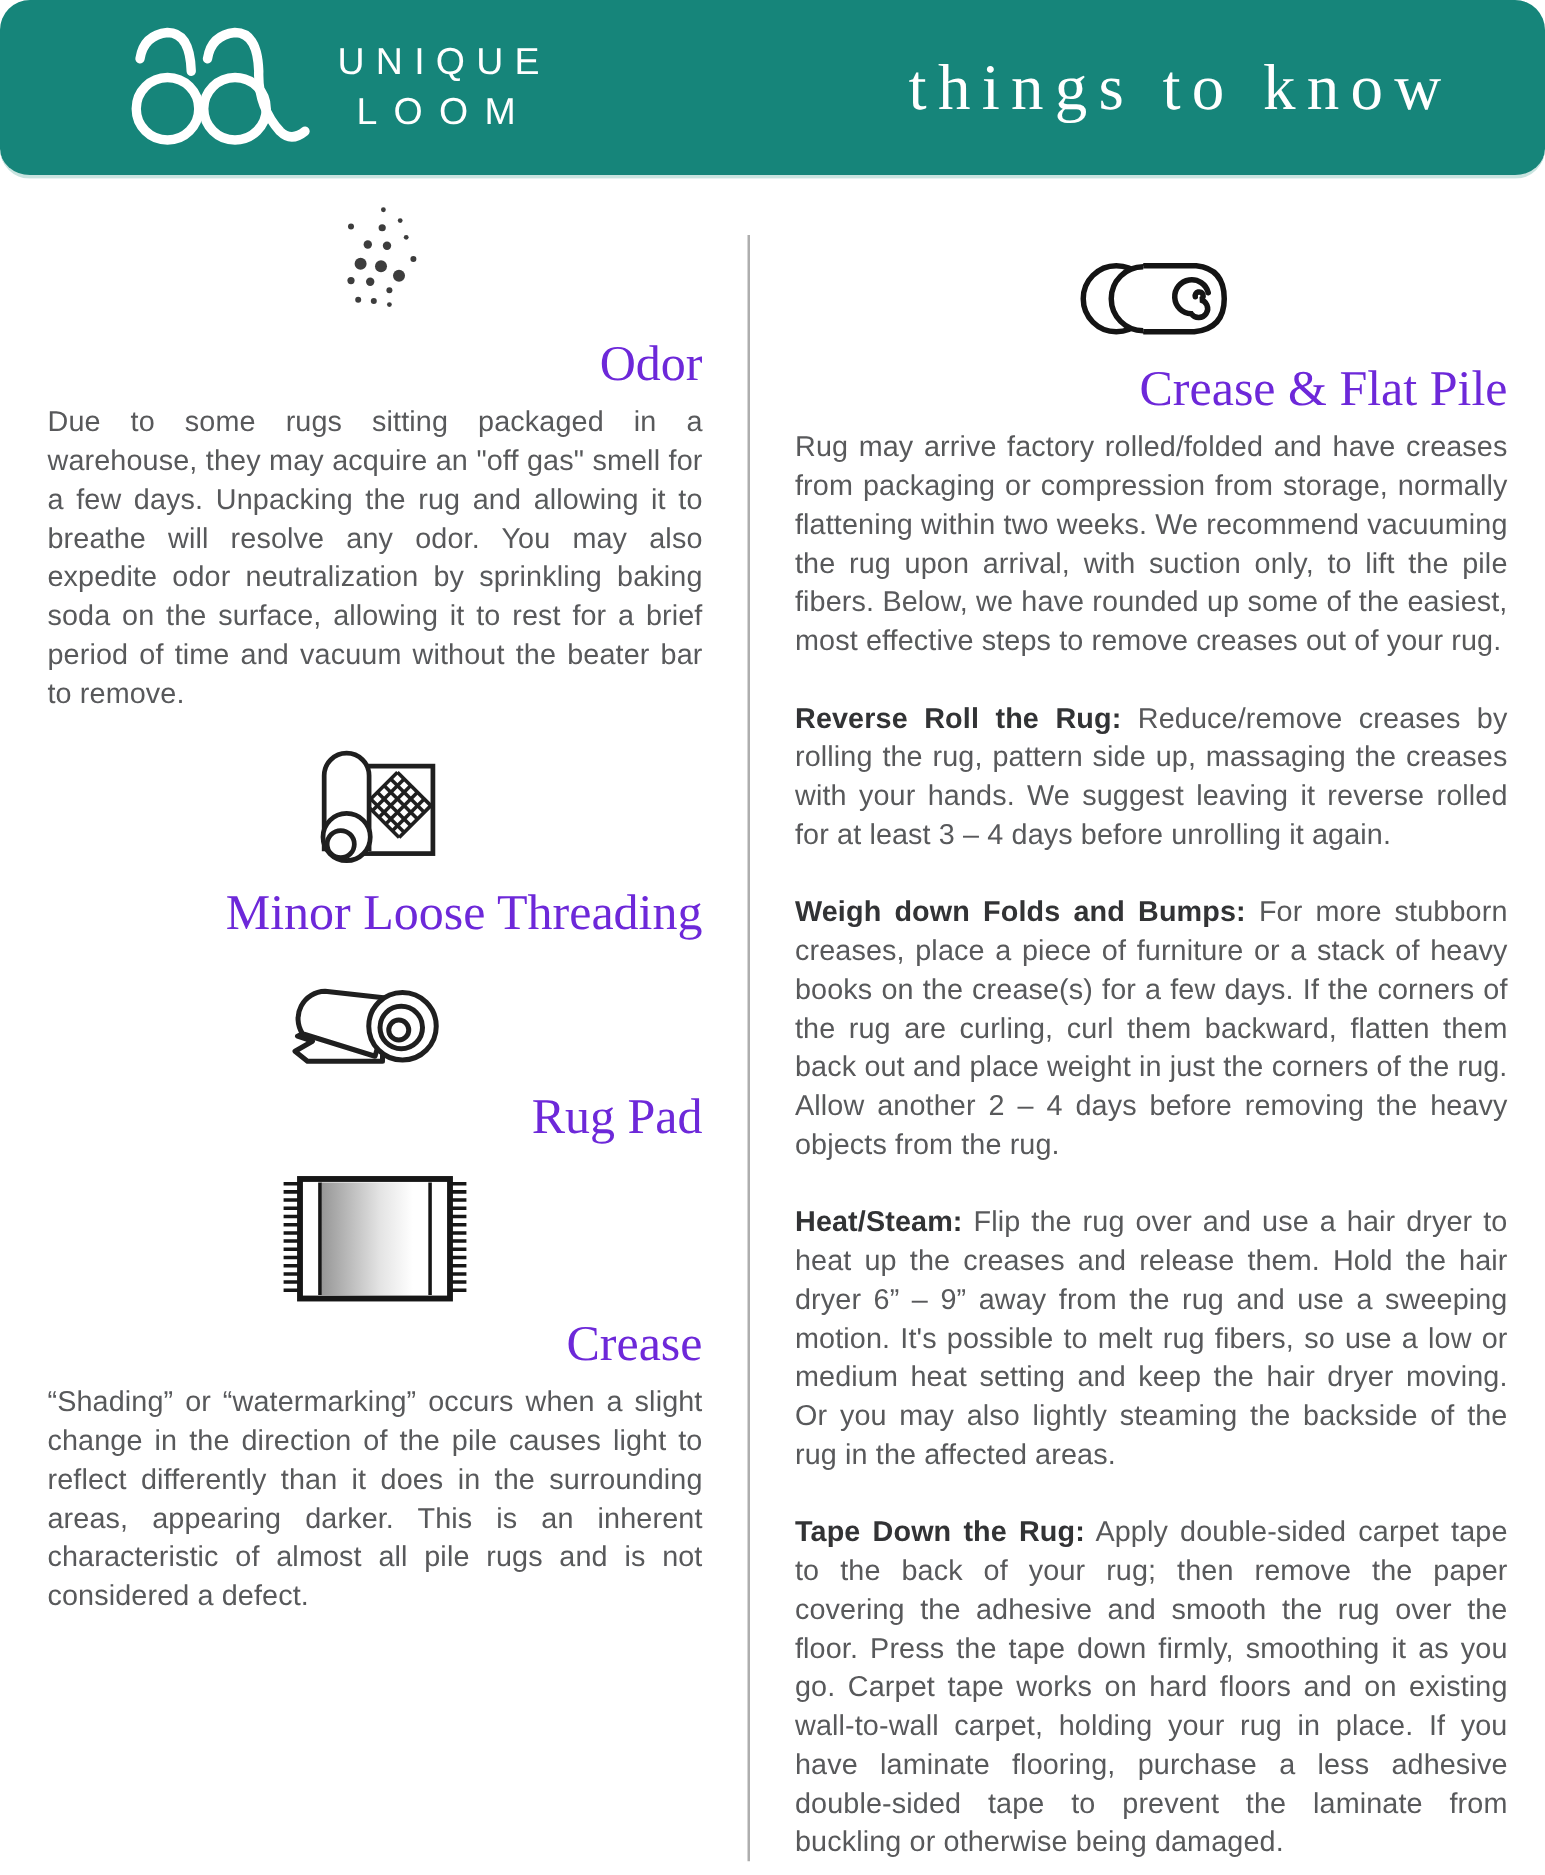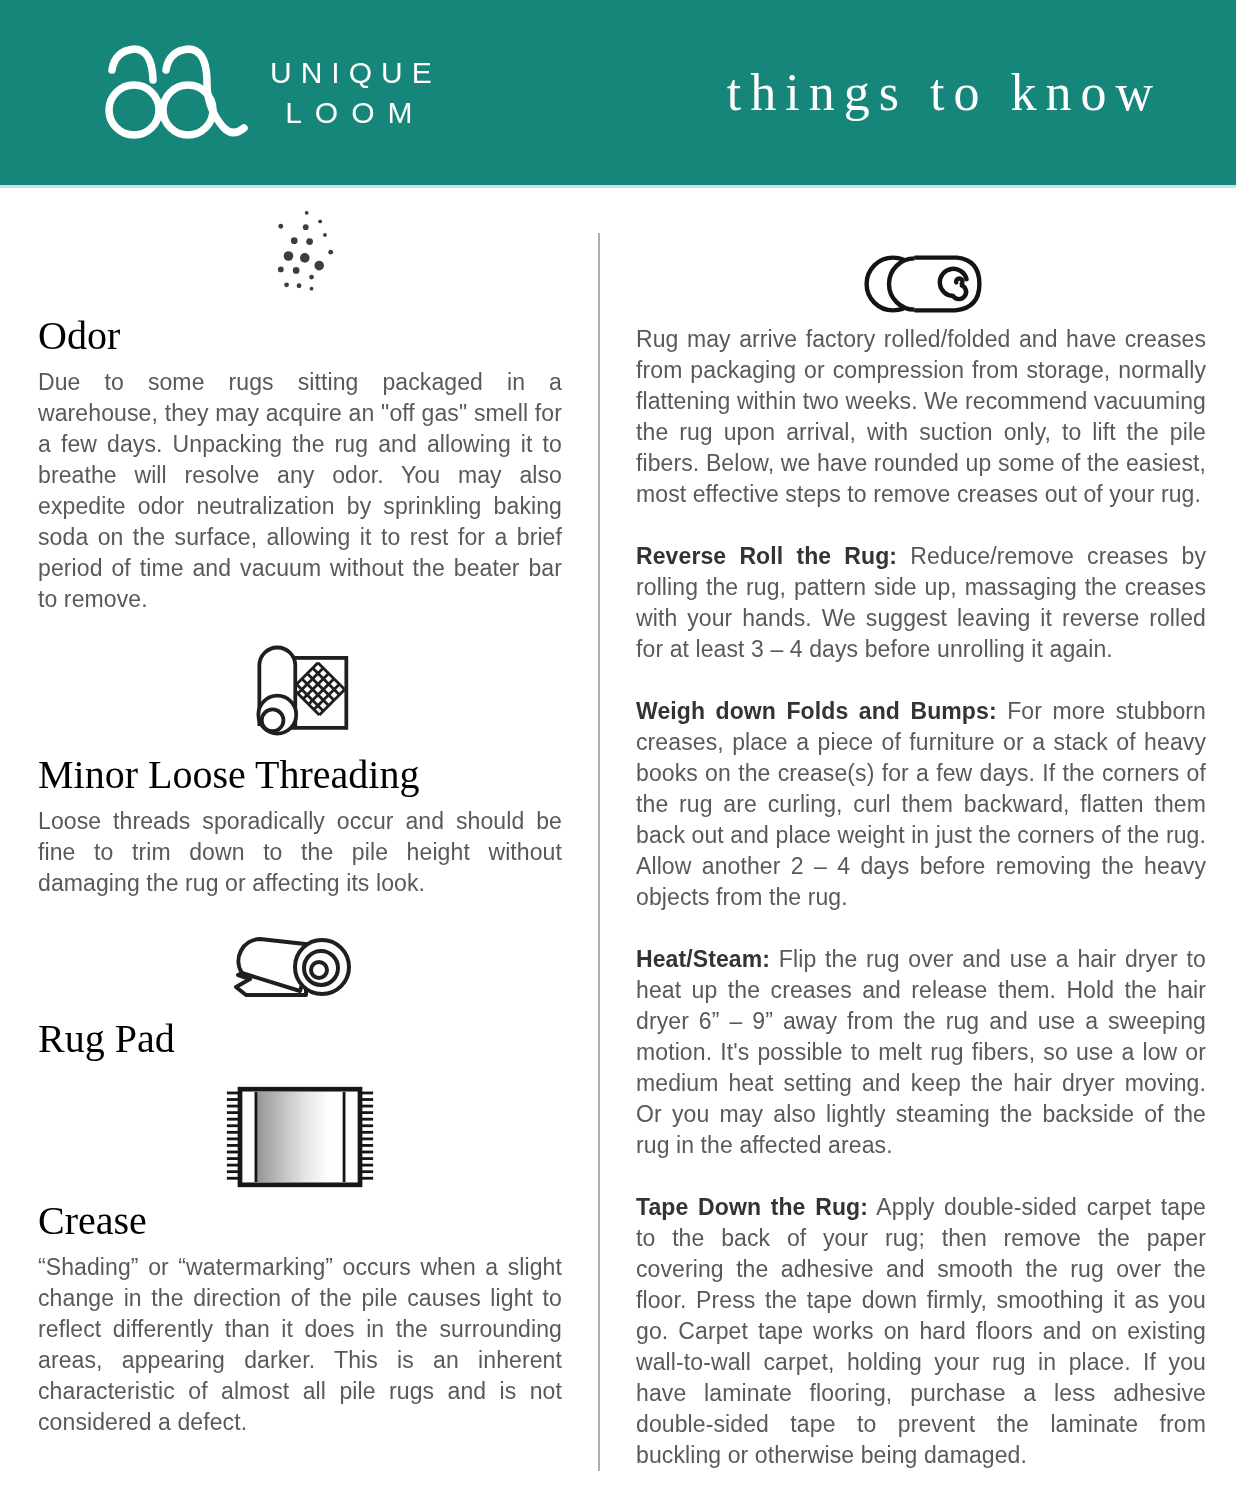--- a/index.html
+++ b/index.html
@@ -3,42 +3,42 @@
 <meta charset="utf-8">
 <style>
   * { margin:0; padding:0; box-sizing:border-box; }
   html,body { background:#ffffff; }
   body {
     width:1236px; height:1500px; margin:0 auto; overflow:hidden;
     font-family:"Liberation Sans", sans-serif;
   }
   
   .banner {
-    height:188px; background:#16857a; border-bottom:3px solid #c9e4e0;
-    display:flex; align-items:center;
+    height:143px; background:#16857a; border-bottom:3px solid #c9e4e0;
+    display:flex; align-items:center;border-radius:24px;
   }
   .logo-wrap { margin-left:98px; display:flex; align-items:center; }
   .brand {
     margin-left:22px; color:#ffffff; display:flex; flex-direction:column; align-items:center;
     font-size:30px; letter-spacing:9px; font-weight:400;
   }
   .brand .l2 { letter-spacing:13px; margin-top:6px; }
   .banner-title {
     margin-left:auto; margin-right:74px; color:#ffffff;
     font-family:"Liberation Serif", serif; font-size:52px; letter-spacing:9px; font-weight:400;
   }
   
   .content { display:flex; align-items:stretch; }
   .col-left  { width:598px; padding:0 36px 0 38px; }
   .divider   { width:2px; background:#aeaeae; margin-top:45px; }
   .col-right { flex:1; padding:0 30px 0 36px; }
   .icon-wrap { display:flex; justify-content:center; }
   h2 {
-    text-align:left; font-family:"Liberation Serif", serif; font-weight:500;
-    font-size:40px; color:#000000; line-height:1.12; margin:10px 0 8px;
+    text-align:right; font-family:"Liberation Serif", serif; font-weight:500;
+    font-size:40px; color:#6d28d9; line-height:1.12; margin:10px 0 8px;
   }
   p.body {
     font-size:23px; line-height:31px; color:#58595b; text-align:justify;
     letter-spacing:.1px;
   }
   p.tip { margin-top:31px; }
   p.tip strong { color:#323335; font-weight:700; }
   .sec-odor .icon-wrap      { margin-top:20px; }
   .sec-thread .icon-wrap    { margin-top:24px; }
   .sec-pad .icon-wrap       { margin-top:26px; }
@@ -118,21 +118,20 @@
               <line x1="65" y1="65" x2="105" y2="65"></line>
                 <line x1="65" y1="71" x2="105" y2="71"></line>
             </g>
           </g>
           <path class="fw" d="M 22,92 L 22,28 A 19,19 0 0 1 60,28 L 60,92"></path>
           <circle class="fw" cx="41" cy="80" r="20"></circle>
           <circle class="fw" cx="36" cy="86" r="11.5"></circle>
         </svg>
       </div>
       <h2>Minor Loose Threading</h2>
-      <p class="body">Loose threads sporadically occur and should be fine to trim down to the pile height without damaging the rug or affecting its look.</p>
     </section>
 
     <section class="sec-pad">
       <div class="icon-wrap">
         <svg width="140" height="82" viewBox="0 0 140 82">
           <path class="fw" d="M 64,22 L 8,50 L 20,54 L 6,62 L 16,70 L 76,70 L 76,22 Z" stroke-linejoin="round"></path>
           <path class="fw" d="M 30,14 A 22,22 0 0 0 12,48 L 70,66 L 84,20 Z" stroke-linejoin="round"></path>
           <circle class="fw" cx="92" cy="42" r="27"></circle>
           <circle class="fw" cx="91" cy="43" r="17"></circle>
           <circle class="fw" cx="89" cy="45" r="8"></circle>
@@ -199,20 +198,21 @@
     <div class="icon-wrap">
       <svg width="178" height="80" viewBox="0 0 190 100">
         <g stroke="#141414" stroke-width="5.5" fill="#ffffff" stroke-linejoin="round">
           <circle cx="60" cy="50" r="33"></circle>
           <circle cx="87" cy="50" r="32"></circle>
           <path d="M 87,17 L 140,17 Q 168,20 168,50 Q 168,80 138,83 L 87,83"></path>
         </g>
         <path d="M 152,44 A 17,17 0 1 0 135,65 A 9,9 0 1 0 144,51 A 4,4 0 1 0 139,48" fill="none" stroke="#141414" stroke-width="5.5" stroke-linecap="round"></path>
       </svg>
     </div>
+    <h2>Crease &amp; Flat Pile</h2>
     <p class="body">Rug may arrive factory rolled/folded and have creases from packaging or compression from storage, normally flattening within two weeks. We recommend vacuuming the rug upon arrival, with suction only, to lift the pile fibers. Below, we have rounded up some of the easiest, most effective steps to remove creases out of your rug.</p>
 
     <p class="body tip"><strong>Reverse Roll the Rug:</strong> <span>Reduce/remove creases by rolling the rug, pattern side up, massaging the creases with your hands. We suggest leaving it reverse rolled for at least 3 – 4 days before unrolling it again.</span></p>
 
     <p class="body tip"><strong>Weigh down Folds and Bumps:</strong> <span>For more stubborn creases, place a piece of furniture or a stack of heavy books on the crease(s) for a few days. If the corners of the rug are curling, curl them backward, flatten them back out and place weight in just the corners of the rug. Allow another 2 – 4 days before removing the heavy objects from the rug.</span></p>
 
     <p class="body tip"><strong>Heat/Steam:</strong> <span>Flip the rug over and use a hair dryer to heat up the creases and release them. Hold the hair dryer 6” – 9” away from the rug and use a sweeping motion. It's possible to melt rug fibers, so use a low or medium heat setting and keep the hair dryer moving. Or you may also lightly steaming the backside of the rug in the affected areas.</span></p>
 
     <p class="body tip"><strong>Tape Down the Rug:</strong> <span>Apply double-sided carpet tape to the back of your rug; then remove the paper covering the adhesive and smooth the rug over the floor. Press the tape down firmly, smoothing it as you go. Carpet tape works on hard floors and on existing wall-to-wall carpet, holding your rug in place. If you have laminate flooring, purchase a less adhesive double-sided tape to prevent the laminate from buckling or otherwise being damaged.</span></p>
   </div>

